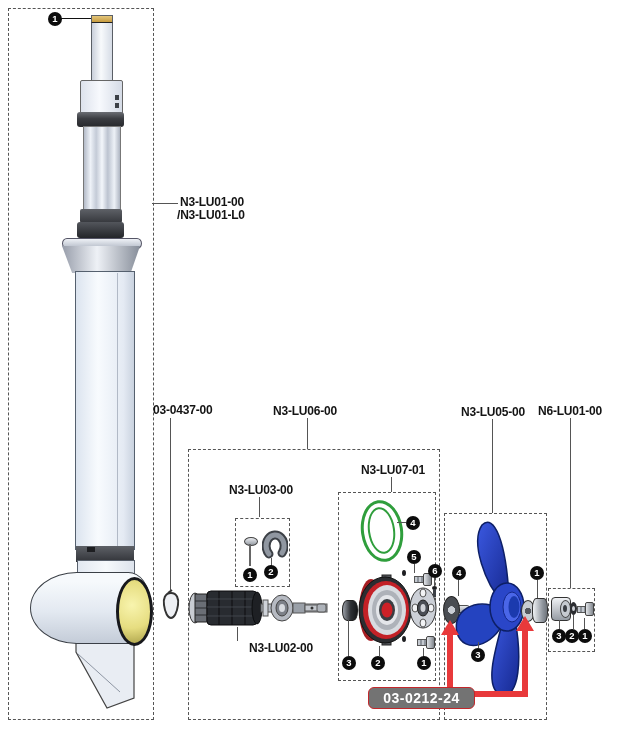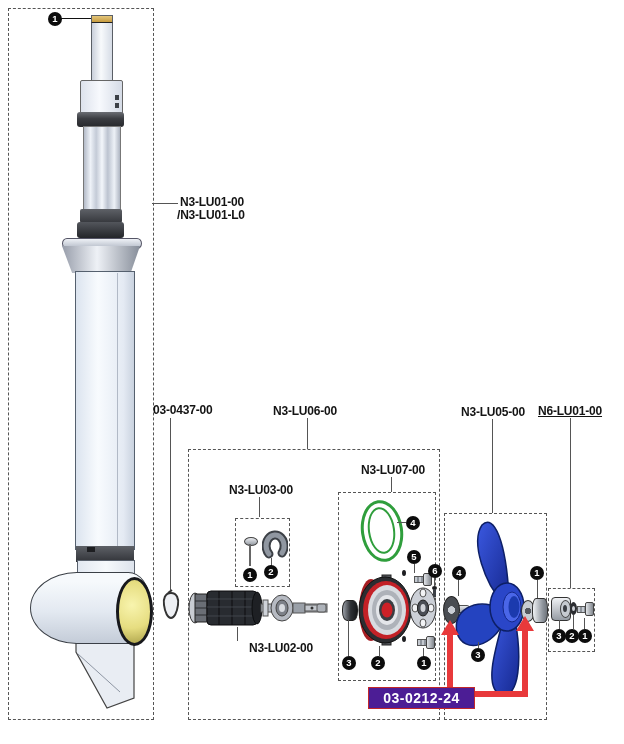--- a/index.html
+++ b/index.html
@@ -56,22 +56,22 @@
        background:repeating-linear-gradient(90deg,#c4c9d0 0 2px,#8e949c 2px 4px);}
   .bolt-head{position:absolute;border:1px solid #444;border-radius:2px;
        background:linear-gradient(90deg,#e3e6ea,#81868d);}
   .dot{position:absolute;background:#1e1f22;border-radius:50%;}
   .washer-dark{position:absolute;border:1px solid #222;border-radius:50%;
        background:radial-gradient(circle,#caced4 0 24%,#4a4d52 25% 100%);}
   .red{background:#e8393b;}
   .red-stem{position:absolute;width:6px;background:#e8393b;}
   .red-arrowhead{position:absolute;width:0;height:0;border-left:9px solid transparent;
        border-right:9px solid transparent;border-bottom:15px solid #e8393b;}
-  .red-label{position:absolute;left:368px;top:687px;width:105px;height:20px;background:#4c1d95;
-       border:1px solid #c2272b;border-radius:0;color:#fff;font-size:14px;font-weight:700;
+  .red-label{position:absolute;left:368px;top:687px;width:105px;height:20px;background:#737373;
+       border:1px solid #c2272b;border-radius:6px;color:#fff;font-size:14px;font-weight:700;
        display:flex;align-items:center;justify-content:center;letter-spacing:.5px;}
   .oring{position:absolute;border-radius:50%;border:3px solid #2f9e3c;transform:rotate(-8deg);}
   .oring-in{position:absolute;border-radius:50%;border:2px solid #2f9e3c;transform:rotate(-8deg);}
 </style>
 </head>
 <body>
 
 <div id="stage">
 
   <div class="dashed-box" style="left:8px;top:8px;width:144px;height:710px;"></div>
@@ -152,21 +152,21 @@
     <ellipse cx="96" cy="20" rx="6" ry="8" fill="#7d8189" stroke="#444"></ellipse>
     <ellipse cx="96" cy="20" rx="3" ry="4" fill="#d8dbe0"></ellipse>
     <rect x="107" y="15" width="12" height="10" fill="#9aa0a8" stroke="#555"></rect>
     <rect x="119" y="17" width="15" height="6" fill="#c4c8ce" stroke="#555"></rect>
     <rect x="131" y="16" width="9" height="8" rx="2" fill="#aeb3ba" stroke="#555"></rect>
     <circle cx="126" cy="20" r="1.5" fill="#333"></circle>
   </svg>
   <div class="leader-v" style="left:237px;top:627px;height:14px;"></div>
   <div class="lbl" style="left:201px;top:642px;margin-left:48px;">N3-LU02-00</div>
 
-  <div class="lbl" style="left:361px;top:464px;">N3-LU07-00</div>
+  <div class="lbl" style="left:361px;top:464px;">N3-LU07-01</div>
   <div class="leader-v" style="left:391px;top:477px;height:15px;"></div>
   <div class="dashed-box" style="left:338px;top:492px;width:96px;height:187px;"></div>
 
   <div class="oring" style="left:361px;top:500px;width:36px;height:56px;"></div>
   <div class="oring-in" style="left:368px;top:507px;width:23px;height:43px;"></div>
   <div class="leader-h" style="left:397px;top:522px;width:9px;"></div>
   <div class="callout" style="left:406px;top:516px;">4</div>
 
   <div class="callout" style="left:407px;top:550px;">5</div>
   <div class="leader-v" style="left:414px;top:564px;height:9px;"></div>
@@ -238,21 +238,21 @@
     <ellipse cx="70" cy="94" rx="5.5" ry="11" fill="#1b3aae"></ellipse>
   </svg>
   <div class="leader-v" style="left:478px;top:642px;height:6px;"></div>
   <div class="callout" style="left:471px;top:648px;">3</div>
 
   <div class="callout" style="left:530px;top:566px;">1</div>
   <div class="leader-v" style="left:537px;top:580px;height:18px;"></div>
   <div class="abs" style="left:521px;top:600px;width:12px;height:20px;border:1px solid #333;border-radius:50%;background:radial-gradient(circle,#55585e 0 28%,#c8ccd2 29% 100%);"></div>
   <div class="abs" style="left:532px;top:598px;width:14px;height:23px;border:1px solid #333;border-radius:4px/40%;background:linear-gradient(90deg,#f0f2f5,#8d939b 70%,#6f747b);"></div>
 
-  <div class="lbl" style="left:538px;top:405px;text-decoration:underline;">N6-LU01-00</div>
+  <div class="lbl" style="left:538px;top:405px;">N6-LU01-00</div>
   <div class="leader-v" style="left:570px;top:418px;height:170px;"></div>
   <div class="dashed-box" style="left:548px;top:588px;width:45px;height:62px;"></div>
 
   <div class="abs" style="left:551px;top:597px;width:18px;height:22px;border:1px solid #333;border-radius:4px;background:linear-gradient(180deg,#f0f2f5,#969ca4);"></div>
   <div class="abs" style="left:560px;top:600px;width:9px;height:16px;border:1px solid #444;border-radius:50%;background:#c6cad0;"></div>
   <div class="abs" style="left:563px;top:605px;width:4px;height:7px;border-radius:50%;background:#3b3e43;"></div>
   <div class="leader-v" style="left:559px;top:620px;height:9px;"></div>
   <div class="callout" style="left:552px;top:629px;">3</div>
 
   <div class="abs" style="left:570px;top:602px;width:7px;height:13px;border-radius:50%;background:#2c2e32;"></div>

